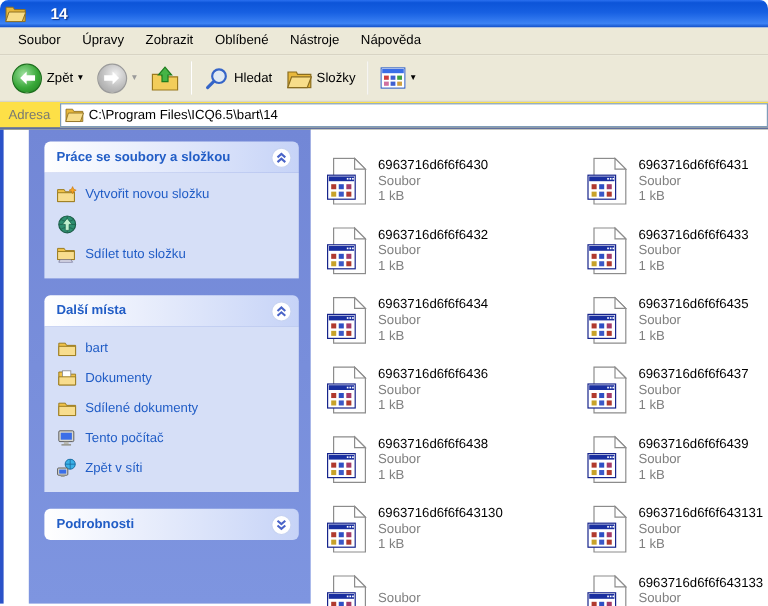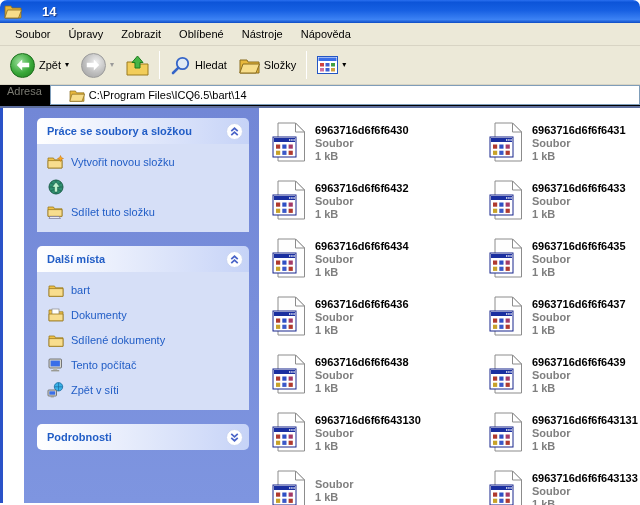--- a/index.html
+++ b/index.html
@@ -38,28 +38,28 @@
   .tb-label { font-size:11px; color:#000; white-space:nowrap; }
   .circle-btn { width:25px; height:25px; border-radius:50%; display:flex; align-items:center; justify-content:center; flex:0 0 auto; }
   .back-circle { background:radial-gradient(circle at 9px 8px,#9fe09f,#39a839 55%,#1d7c1d 100%); border:1px solid #1c6e1c; }
   .fwd-circle  { background:radial-gradient(circle at 9px 8px,#f0f0f0,#bdbdbd 55%,#9d9d9d 100%); border:1px solid #9a9a9a; }
   .caret { font-size:8px; color:#000; line-height:8px; }
   .caret.dim { color:#9a9a9a; }
   .tb-sep { width:1px; height:28px; background:#c9c5b2; border-right:1px solid #fff; margin:0 4px; }
 
   
   .addressbar {
-    height:23px; background:#000000;
-    display:flex; 
+    height:23px; background:#fde047;
+    display:flex; align-items:center;
     border-bottom:2px solid #5e6f9e;
   }
   .address-label { font-size:11px; color:#7a7a72; padding:0 8px 0 7px; }
   .address-input {
     flex:1; height:20px; background:#fff; border:1px solid #7f9db9;
-    display:flex; align-items:center; gap:4px; padding-left:18px;
+    display:flex; align-items:center; gap:4px; padding-left:3px;
     font-size:11px; color:#000;
   }
 
   
   .content { display:flex; height:395px; position:relative; }
   .win-left-border { position:absolute; left:0; top:0; bottom:0; width:3px; background:#2a52c8; z-index:2; }
 
   
   .sidebar {
     width:235px; height:100%;
@@ -76,21 +76,21 @@
   .panel-title { font-size:11px; font-weight:bold; color:#215dc6; }
   .chevron-btn { width:17px; height:17px; border-radius:50%; background:#fff; border:1px solid #c8d4f2; display:flex; align-items:center; justify-content:center; }
   .panel-body { background:#d6dff7; padding:10px 4px 12px 10px; display:flex; flex-direction:column; gap:9px; }
   .task-link { display:flex; align-items:center; gap:7px; cursor:pointer; }
   .task-link span.lbl { font-size:11px; color:#215dc6; }
   .task-icon { width:17px; height:16px; display:flex; align-items:center; justify-content:center; flex:0 0 auto; }
 
   
   .main { flex:1; background:#fff; padding:5px 0 0 13px; }
   .file-grid { display:grid; grid-template-columns:217px 1fr; grid-auto-rows:58px; align-content:start; }
-  .file-tile { display:flex; gap:9px; align-items:center; cursor:default;font-weight:bold; }
+  .file-tile { display:flex; gap:9px; align-items:flex-end; cursor:default; }
   .file-tile-icon { width:34px; height:40px; flex:0 0 auto; }
   .file-tile-text { font-size:11px; padding-top:2px; line-height:13px; }
   .file-name { color:#000; }
   .file-type, .file-size { color:#7f7f7f; }
 </style>
 </head>
 <body>
 
 <div class="window">
 

